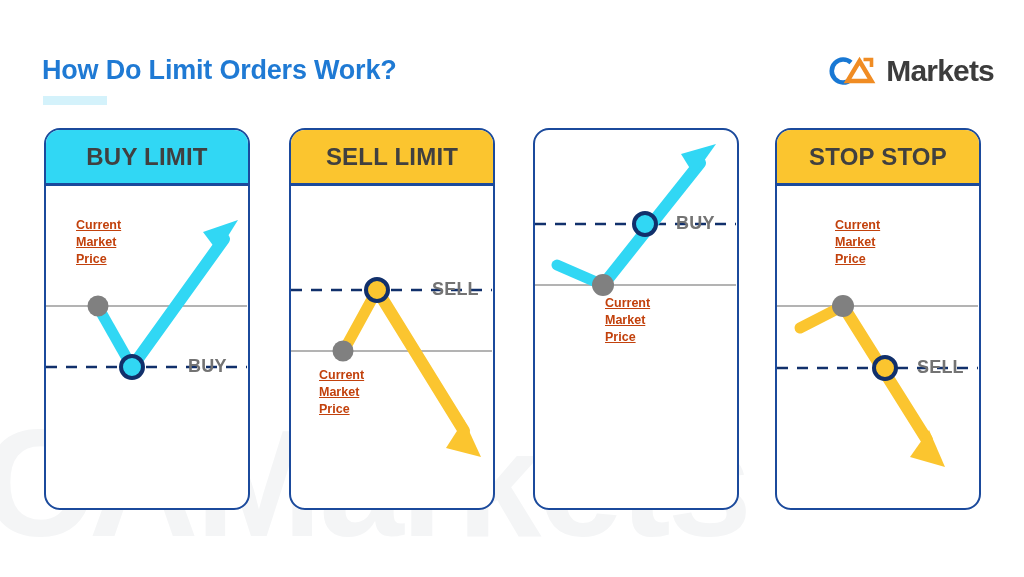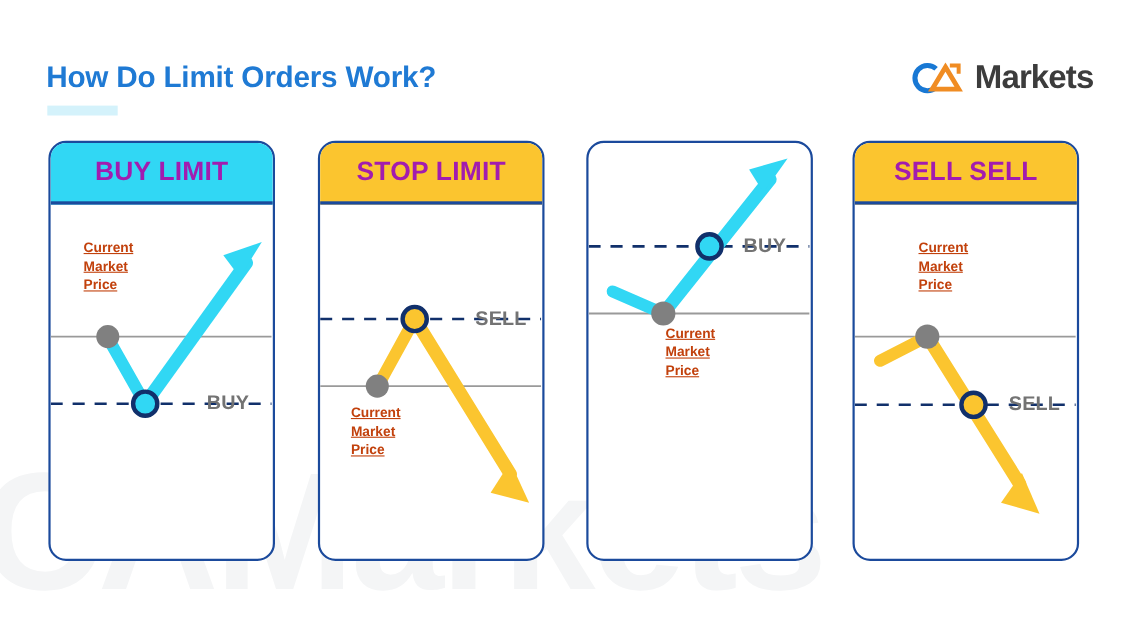--- a/index.html
+++ b/index.html
@@ -103,21 +103,21 @@
     display: flex;
     align-items: center;
     justify-content: center;
     box-sizing: border-box;
   }
   .card-header.cyan { background: #31d7f4; }
   .card-header.gold { background: #fbc52f; }
   .card-header-label {
     font-size: 24px;
     font-weight: 700;
-    color: #a21caf;
+    color: #404040;
     letter-spacing: 0.2px;
   }
   .card-body {
     position: relative;
     height: 323px;
   }
   .card-body svg {
     position: absolute;
     left: 0;
     top: 0;
@@ -181,21 +181,21 @@
         <div>Current</div>
         <div>Market</div>
         <div>Price</div>
       </div>
       <div class="order-label" style="left:142px; top:170px;">BUY</div>
     </div>
   </div>
 
   <div class="card card-2">
     <div class="card-header gold">
-      <span class="card-header-label">STOP LIMIT</span>
+      <span class="card-header-label">SELL LIMIT</span>
     </div>
     <div class="card-body">
       <svg width="201" height="323" viewBox="0 0 201 323">
         <line x1="0" y1="165" x2="201" y2="165" stroke="#9a9a9a" stroke-width="1.6"></line>
         <line x1="0" y1="104" x2="201" y2="104" stroke="#11306b" stroke-width="2.4" stroke-dasharray="11 9"></line>
         <g>
           <path d="M52 166 L 86 104" stroke="#fbc52f" stroke-width="11" stroke-linecap="round" fill="none"></path>
           <path d="M86 104 L 173 245" stroke="#fbc52f" stroke-width="12" stroke-linecap="round" fill="none"></path>
           <path d="M190 271 L 155 262 L 173 234 Z" fill="#fbc52f"></path>
         </g>
@@ -228,21 +228,21 @@
         <div>Current</div>
         <div>Market</div>
         <div>Price</div>
       </div>
       <div class="order-label" style="left:141px; top:83px;">BUY</div>
     </div>
   </div>
 
   <div class="card card-4">
     <div class="card-header gold">
-      <span class="card-header-label">SELL SELL</span>
+      <span class="card-header-label">STOP STOP</span>
     </div>
     <div class="card-body">
       <svg width="201" height="323" viewBox="0 0 201 323">
         <line x1="0" y1="120" x2="201" y2="120" stroke="#9a9a9a" stroke-width="1.6"></line>
         <line x1="0" y1="182" x2="201" y2="182" stroke="#11306b" stroke-width="2.4" stroke-dasharray="11 9"></line>
         <g>
           <path d="M23 142 L 66 120" stroke="#fbc52f" stroke-width="11" stroke-linecap="round" fill="none"></path>
           <path d="M66 120 L 150 254" stroke="#fbc52f" stroke-width="12" stroke-linecap="round" fill="none"></path>
           <path d="M168 281 L 133 271 L 152 244 Z" fill="#fbc52f"></path>
         </g>

